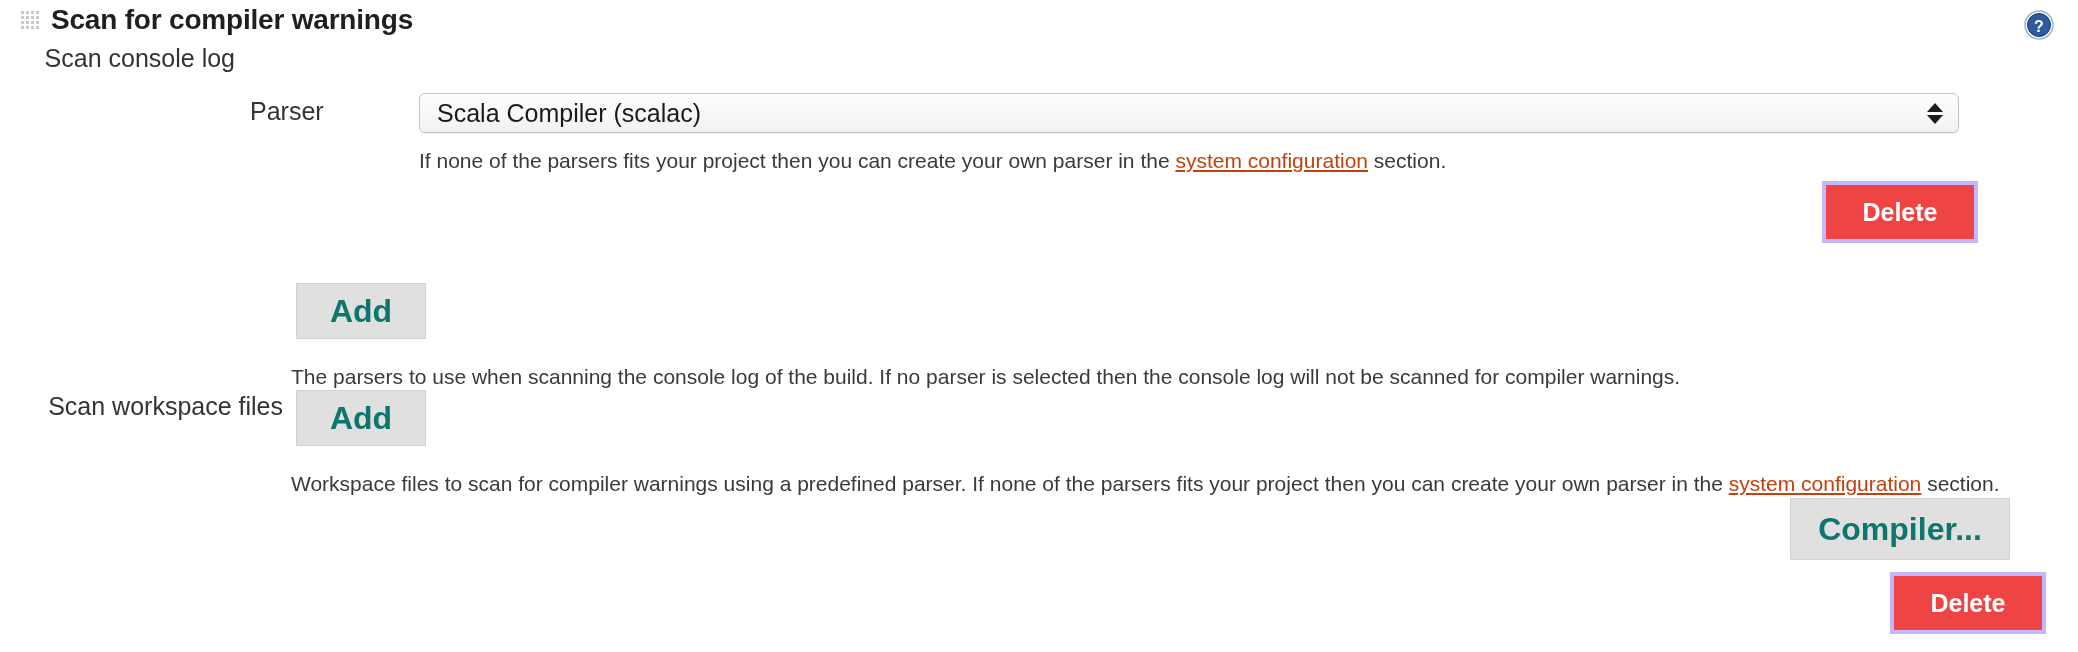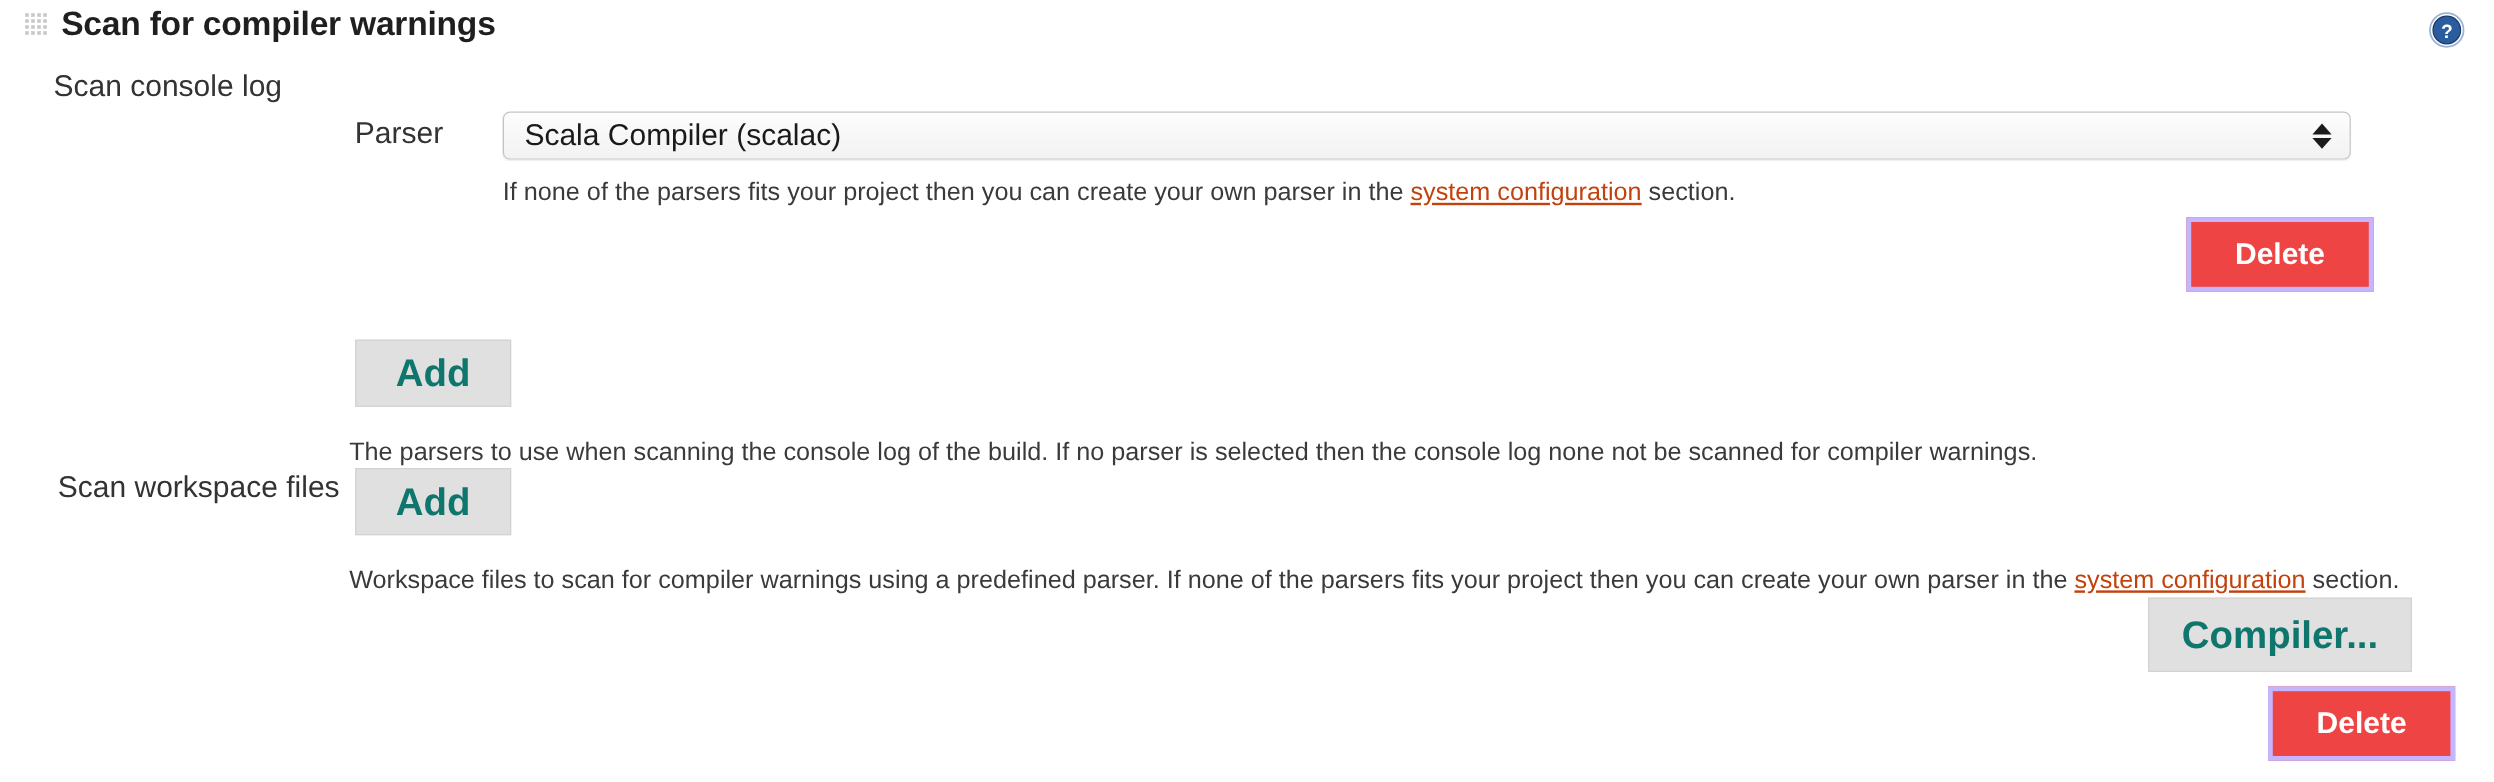--- a/index.html
+++ b/index.html
@@ -66,36 +66,36 @@
   
   .row-label {
     position: absolute;
     font-size: 25px;
     color: #333333;
     white-space: nowrap;
     text-align: right;
   }
   .label-scan-console {
     left: 0;
-    top: 58px;
+    top: 44px;
     width: 235px;
   }
   .label-scan-workspace {
     left: 0;
     top: 392px;
     width: 283px;
   }
 
   
   .parser-label {
     position: absolute;
     left: 250px;
     top: 97px;
     width: 165px;
-    text-align: center;
+    text-align: left;
     font-size: 25px;
     color: #333333;
     white-space: nowrap;
   }
   .parser-select {
     position: absolute;
     left: 419px;
     top: 93px;
     width: 1540px;
     height: 40px;
@@ -266,21 +266,21 @@
 </div>
 
 <div class="help-text help-parser">
   <span>If none of the parsers fits your project then you can create your own parser in the </span><span class="link">system configuration</span><span> section.</span>
 </div>
 
 <div class="btn btn-danger btn-delete-top">Delete</div>
 
 <div class="btn btn-grey btn-add-console">Add</div>
 
-<div class="help-text help-console">The parsers to use when scanning the console log of the build. If no parser is selected then the console log none not be scanned for compiler warnings.</div>
+<div class="help-text help-console">The parsers to use when scanning the console log of the build. If no parser is selected then the console log will not be scanned for compiler warnings.</div>
 
 <div class="btn btn-grey btn-add-workspace">Add</div>
 
 <div class="help-text help-workspace">
   <span>Workspace files to scan for compiler warnings using a predefined parser. If none of the parsers fits your project then you can create your own parser in the </span><span class="link">system configuration</span><span> section.</span>
 </div>
 
 <div class="btn btn-grey btn-advanced">Compiler...</div>
 
 <div class="btn btn-danger btn-delete-bottom">Delete</div>

